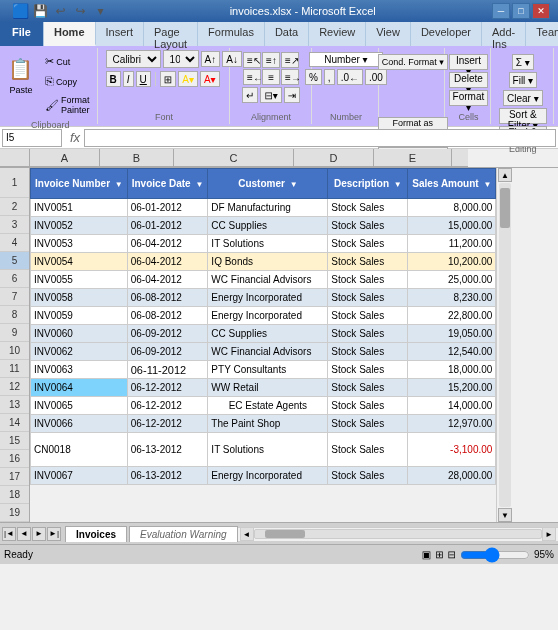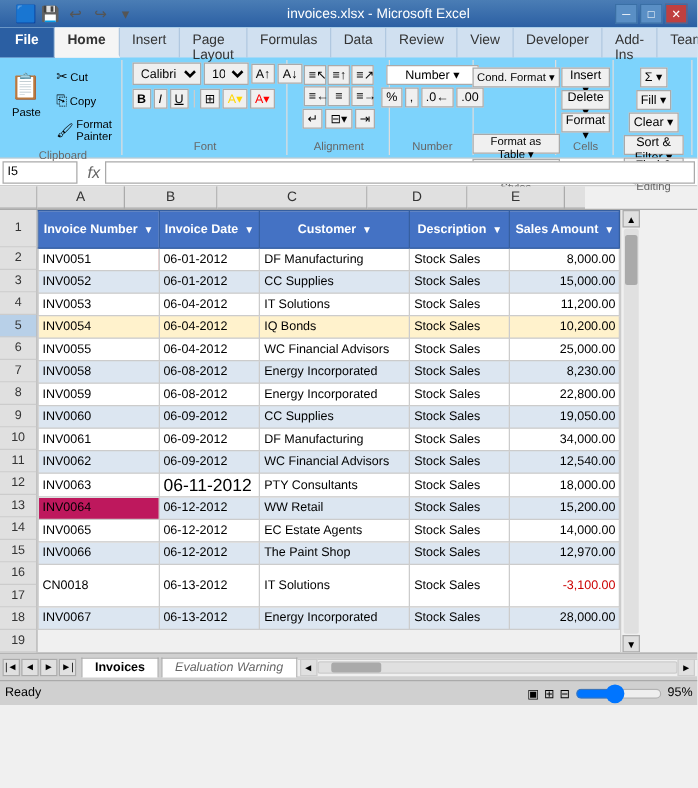--- a/index.html
+++ b/index.html
@@ -14,21 +14,21 @@
       align-items: center;
       justify-content: space-between;
       padding: 0 8px;
       font-size: 11px;
     }
     .title-bar-text { flex: 1; text-align: center; }
     .title-bar-controls { display: flex; gap: 2px; }
     .title-btn { width: 18px; height: 16px; background: #5a8fc5; border: 1px solid #3a6fa5; color: white; font-size: 9px; display: flex; align-items: center; justify-content: center; cursor: pointer; }
 
     
-    .ribbon { background: #7dd3fc; border-bottom: 1px solid #ccc; }
+    .ribbon { background: #c4b5fd; border-bottom: 1px solid #ccc; }
     .ribbon-tabs { display: flex; background: #d0e0f0; height: 24px; }
     .ribbon-tab { padding: 4px 10px; font-size: 11px; cursor: pointer; color: #333; border-right: 1px solid #b0c8e0; }
     .ribbon-tab.active { background: #f5f5f5; border-bottom: 2px solid #f5f5f5; font-weight: bold; color: #333; }
     .ribbon-tab.file { background: #2b5fa3; color: white; font-weight: bold; padding: 4px 12px; }
 
     .ribbon-content { display: flex; padding: 2px 4px; gap: 2px; height: 80px; align-items: stretch; }
     .ribbon-group { display: flex; flex-direction: column; align-items: center; border-right: 1px solid #ddd; padding: 2px 6px; min-width: 50px; }
     .ribbon-group-label { font-size: 9px; color: #666; margin-top: auto; padding-top: 2px; }
     .ribbon-buttons { display: flex; gap: 2px; align-items: center; flex: 1; }
     .ribbon-btn { display: flex; flex-direction: column; align-items: center; padding: 2px 3px; cursor: pointer; border: 1px solid transparent; border-radius: 2px; font-size: 9px; min-width: 28px; }
@@ -193,21 +193,21 @@
           <button class="small-btn">%</button>
           <button class="small-btn">,</button>
           <button class="small-btn">.0←</button>
           <button class="small-btn">.00</button>
         </div>
       </div>
       <span class="ribbon-group-label">Number</span>
     </div>
 
     <div class="ribbon-group" style="min-width:40px;">
-      <div style="display:flex; flex-direction:column; gap:4px; margin-top:4px;">
+      <div style="display:flex; flex-direction:column; gap:14px; margin-top:4px;">
         <button class="small-btn" style="font-size:9px; white-space:nowrap;">Cond. Format ▾</button>
         <button class="small-btn" style="font-size:9px;margin-top:33px;">Format as Table ▾</button>
         <button class="small-btn" style="font-size:9px;">Cell Styles ▾</button>
       </div>
       <span class="ribbon-group-label">Styles</span>
     </div>
 
     <div class="ribbon-group" style="min-width:40px;">
       <div style="display:flex; flex-direction:column; gap:2px; margin-top:4px; align-items:center;">
         <button class="small-btn">Insert ▾</button>
@@ -345,52 +345,45 @@
               <td style="border: 1px solid rgb(204, 204, 204); padding: 1px 3px; height: 18px; font-size: 10px; background: rgb(255, 255, 255); text-align: left; width: 80px; max-width: 80px; overflow: hidden;">Stock Sales</td>
               <td style="border: 1px solid rgb(204, 204, 204); padding: 1px 3px; height: 18px; font-size: 10px; background: rgb(255, 255, 255); text-align: right; width: 78px; max-width: 78px; overflow: hidden;">22,800.00</td>
             </tr>
             <tr style="background: rgb(220, 230, 241);">
               <td style="border: 1px solid rgb(204, 204, 204); padding: 1px 3px; height: 18px; font-size: 10px; background: rgb(220, 230, 241); text-align: left; width: 70px; max-width: 70px; overflow: hidden;">INV0060</td>
               <td style="border: 1px solid rgb(204, 204, 204); padding: 1px 3px; height: 18px; font-size: 10px; background: rgb(220, 230, 241); text-align: left; width: 74px; max-width: 74px; overflow: hidden;">06-09-2012</td>
               <td style="border: 1px solid rgb(204, 204, 204); padding: 1px 3px; height: 18px; font-size: 10px; background: rgb(220, 230, 241); text-align: left; width: 120px; max-width: 120px; overflow: hidden;">CC Supplies</td>
               <td style="border: 1px solid rgb(204, 204, 204); padding: 1px 3px; height: 18px; font-size: 10px; background: rgb(220, 230, 241); text-align: left; width: 80px; max-width: 80px; overflow: hidden;">Stock Sales</td>
               <td style="border: 1px solid rgb(204, 204, 204); padding: 1px 3px; height: 18px; font-size: 10px; background: rgb(220, 230, 241); text-align: right; width: 78px; max-width: 78px; overflow: hidden;">19,050.00</td>
             </tr>
-            <tr style="background: rgb(255, 255, 255);">
-              <td style="border: 1px solid rgb(204, 204, 204); padding: 1px 3px; height: 18px; font-size: 10px; background: rgb(255, 255, 255); text-align: left; width: 70px; max-width: 70px; overflow: hidden;">INV0061</td>
-              <td style="border: 1px solid rgb(204, 204, 204); padding: 1px 3px; height: 18px; font-size: 10px; background: rgb(255, 255, 255); text-align: left; width: 74px; max-width: 74px; overflow: hidden;">06-09-2012</td>
-              <td style="border: 1px solid rgb(204, 204, 204); padding: 1px 3px; height: 18px; font-size: 10px; background: rgb(255, 255, 255); text-align: left; width: 120px; max-width: 120px; overflow: hidden;">DF Manufacturing</td>
-              <td style="border: 1px solid rgb(204, 204, 204); padding: 1px 3px; height: 18px; font-size: 10px; background: rgb(255, 255, 255); text-align: left; width: 80px; max-width: 80px; overflow: hidden;">Stock Sales</td>
-              <td style="border: 1px solid rgb(204, 204, 204); padding: 1px 3px; height: 18px; font-size: 10px; background: rgb(255, 255, 255); text-align: right; width: 78px; max-width: 78px; overflow: hidden;">34,000.00</td>
-            </tr>
             <tr style="background: rgb(220, 230, 241);">
               <td style="border: 1px solid rgb(204, 204, 204); padding: 1px 3px; height: 18px; font-size: 10px; background: rgb(220, 230, 241); text-align: left; width: 70px; max-width: 70px; overflow: hidden;">INV0062</td>
               <td style="border: 1px solid rgb(204, 204, 204); padding: 1px 3px; height: 18px; font-size: 10px; background: rgb(220, 230, 241); text-align: left; width: 74px; max-width: 74px; overflow: hidden;">06-09-2012</td>
               <td style="border: 1px solid rgb(204, 204, 204); padding: 1px 3px; height: 18px; font-size: 10px; background: rgb(220, 230, 241); text-align: left; width: 120px; max-width: 120px; overflow: hidden;">WC Financial Advisors</td>
               <td style="border: 1px solid rgb(204, 204, 204); padding: 1px 3px; height: 18px; font-size: 10px; background: rgb(220, 230, 241); text-align: left; width: 80px; max-width: 80px; overflow: hidden;">Stock Sales</td>
               <td style="border: 1px solid rgb(204, 204, 204); padding: 1px 3px; height: 18px; font-size: 10px; background: rgb(220, 230, 241); text-align: right; width: 78px; max-width: 78px; overflow: hidden;">12,540.00</td>
             </tr>
             <tr style="background: rgb(255, 255, 255);">
               <td style="border: 1px solid rgb(204, 204, 204); padding: 1px 3px; height: 18px; font-size: 10px; background: rgb(255, 255, 255); text-align: left; width: 70px; max-width: 70px; overflow: hidden;">INV0063</td>
-              <td style="border: 1px solid rgb(204, 204, 204); padding: 1px 3px; height: 18px; font-size: 14px; background: rgb(255, 255, 255); text-align: left; width: 74px; max-width: 74px; overflow: hidden; margin-left: 25px;">06-11-2012</td>
+              <td style="border: 1px solid rgb(204, 204, 204); padding: 1px 3px; height: 18px; font-size: 11px; background: rgb(255, 255, 255); text-align: left; width: 74px; max-width: 74px; overflow: hidden; margin-left: 25px;">06-11-2012</td>
               <td style="border: 1px solid rgb(204, 204, 204); padding: 1px 3px; height: 18px; font-size: 10px; background: rgb(255, 255, 255); text-align: left; width: 120px; max-width: 120px; overflow: hidden;">PTY Consultants</td>
               <td style="border: 1px solid rgb(204, 204, 204); padding: 1px 3px; height: 18px; font-size: 10px; background: rgb(255, 255, 255); text-align: left; width: 80px; max-width: 80px; overflow: hidden;">Stock Sales</td>
               <td style="border: 1px solid rgb(204, 204, 204); padding: 1px 3px; height: 18px; font-size: 10px; background: rgb(255, 255, 255); text-align: right; width: 78px; max-width: 78px; overflow: hidden;">18,000.00</td>
             </tr>
             <tr style="background: rgb(220, 230, 241);">
-              <td style="border: 1px solid rgb(204, 204, 204); padding: 1px 3px; height: 18px; font-size: 10px; background: #be185d; text-align: left; width: 70px; max-width: 70px; overflow: hidden;">INV0064</td>
+              <td style="border: 1px solid rgb(204, 204, 204); padding: 1px 3px; height: 18px; font-size: 10px; background: #7dd3fc; text-align: left; width: 70px; max-width: 70px; overflow: hidden;">INV0064</td>
               <td style="border: 1px solid rgb(204, 204, 204); padding: 1px 3px; height: 18px; font-size: 10px; background: rgb(220, 230, 241); text-align: left; width: 74px; max-width: 74px; overflow: hidden;">06-12-2012</td>
               <td style="border: 1px solid rgb(204, 204, 204); padding: 1px 3px; height: 18px; font-size: 10px; background: rgb(220, 230, 241); text-align: left; width: 120px; max-width: 120px; overflow: hidden;">WW Retail</td>
               <td style="border: 1px solid rgb(204, 204, 204); padding: 1px 3px; height: 18px; font-size: 10px; background: rgb(220, 230, 241); text-align: left; width: 80px; max-width: 80px; overflow: hidden;">Stock Sales</td>
               <td style="border: 1px solid rgb(204, 204, 204); padding: 1px 3px; height: 18px; font-size: 10px; background: rgb(220, 230, 241); text-align: right; width: 78px; max-width: 78px; overflow: hidden;">15,200.00</td>
             </tr>
             <tr style="background: rgb(255, 255, 255);">
               <td style="border: 1px solid rgb(204, 204, 204); padding: 1px 3px; height: 18px; font-size: 10px; background: rgb(255, 255, 255); text-align: left; width: 70px; max-width: 70px; overflow: hidden;">INV0065</td>
               <td style="border: 1px solid rgb(204, 204, 204); padding: 1px 3px; height: 18px; font-size: 10px; background: rgb(255, 255, 255); text-align: left; width: 74px; max-width: 74px; overflow: hidden;">06-12-2012</td>
-              <td style="border: 1px solid rgb(204, 204, 204); padding: 1px 3px; height: 18px; font-size: 10px; background: rgb(255, 255, 255); text-align: left; width: 120px; max-width: 120px; overflow: hidden;">EC Estate Agents</td>
+              <td style="border: 1px solid rgb(204, 204, 204); padding: 1px 3px; height: 18px; font-size: 10px; background: rgb(255, 255, 255); text-align: center; width: 120px; max-width: 120px; overflow: hidden;">EC Estate Agents</td>
               <td style="border: 1px solid rgb(204, 204, 204); padding: 1px 3px; height: 18px; font-size: 10px; background: rgb(255, 255, 255); text-align: left; width: 80px; max-width: 80px; overflow: hidden;">Stock Sales</td>
               <td style="border: 1px solid rgb(204, 204, 204); padding: 1px 3px; height: 18px; font-size: 10px; background: rgb(255, 255, 255); text-align: right; width: 78px; max-width: 78px; overflow: hidden;">14,000.00</td>
             </tr>
             <tr style="background: rgb(220, 230, 241);">
               <td style="border: 1px solid rgb(204, 204, 204); padding: 1px 3px; height: 18px; font-size: 10px; background: rgb(220, 230, 241); text-align: left; width: 70px; max-width: 70px; overflow: hidden;">INV0066</td>
               <td style="border: 1px solid rgb(204, 204, 204); padding: 1px 3px; height: 18px; font-size: 10px; background: rgb(220, 230, 241); text-align: left; width: 74px; max-width: 74px; overflow: hidden;">06-12-2012</td>
               <td style="border: 1px solid rgb(204, 204, 204); padding: 1px 3px; height: 18px; font-size: 10px; background: rgb(220, 230, 241); text-align: left; width: 120px; max-width: 120px; overflow: hidden;">The Paint Shop</td>
               <td style="border: 1px solid rgb(204, 204, 204); padding: 1px 3px; height: 18px; font-size: 10px; background: rgb(220, 230, 241); text-align: left; width: 80px; max-width: 80px; overflow: hidden;">Stock Sales</td>
               <td style="border: 1px solid rgb(204, 204, 204); padding: 1px 3px; height: 18px; font-size: 10px; background: rgb(220, 230, 241); text-align: right; width: 78px; max-width: 78px; overflow: hidden;">12,970.00</td>
             </tr>

